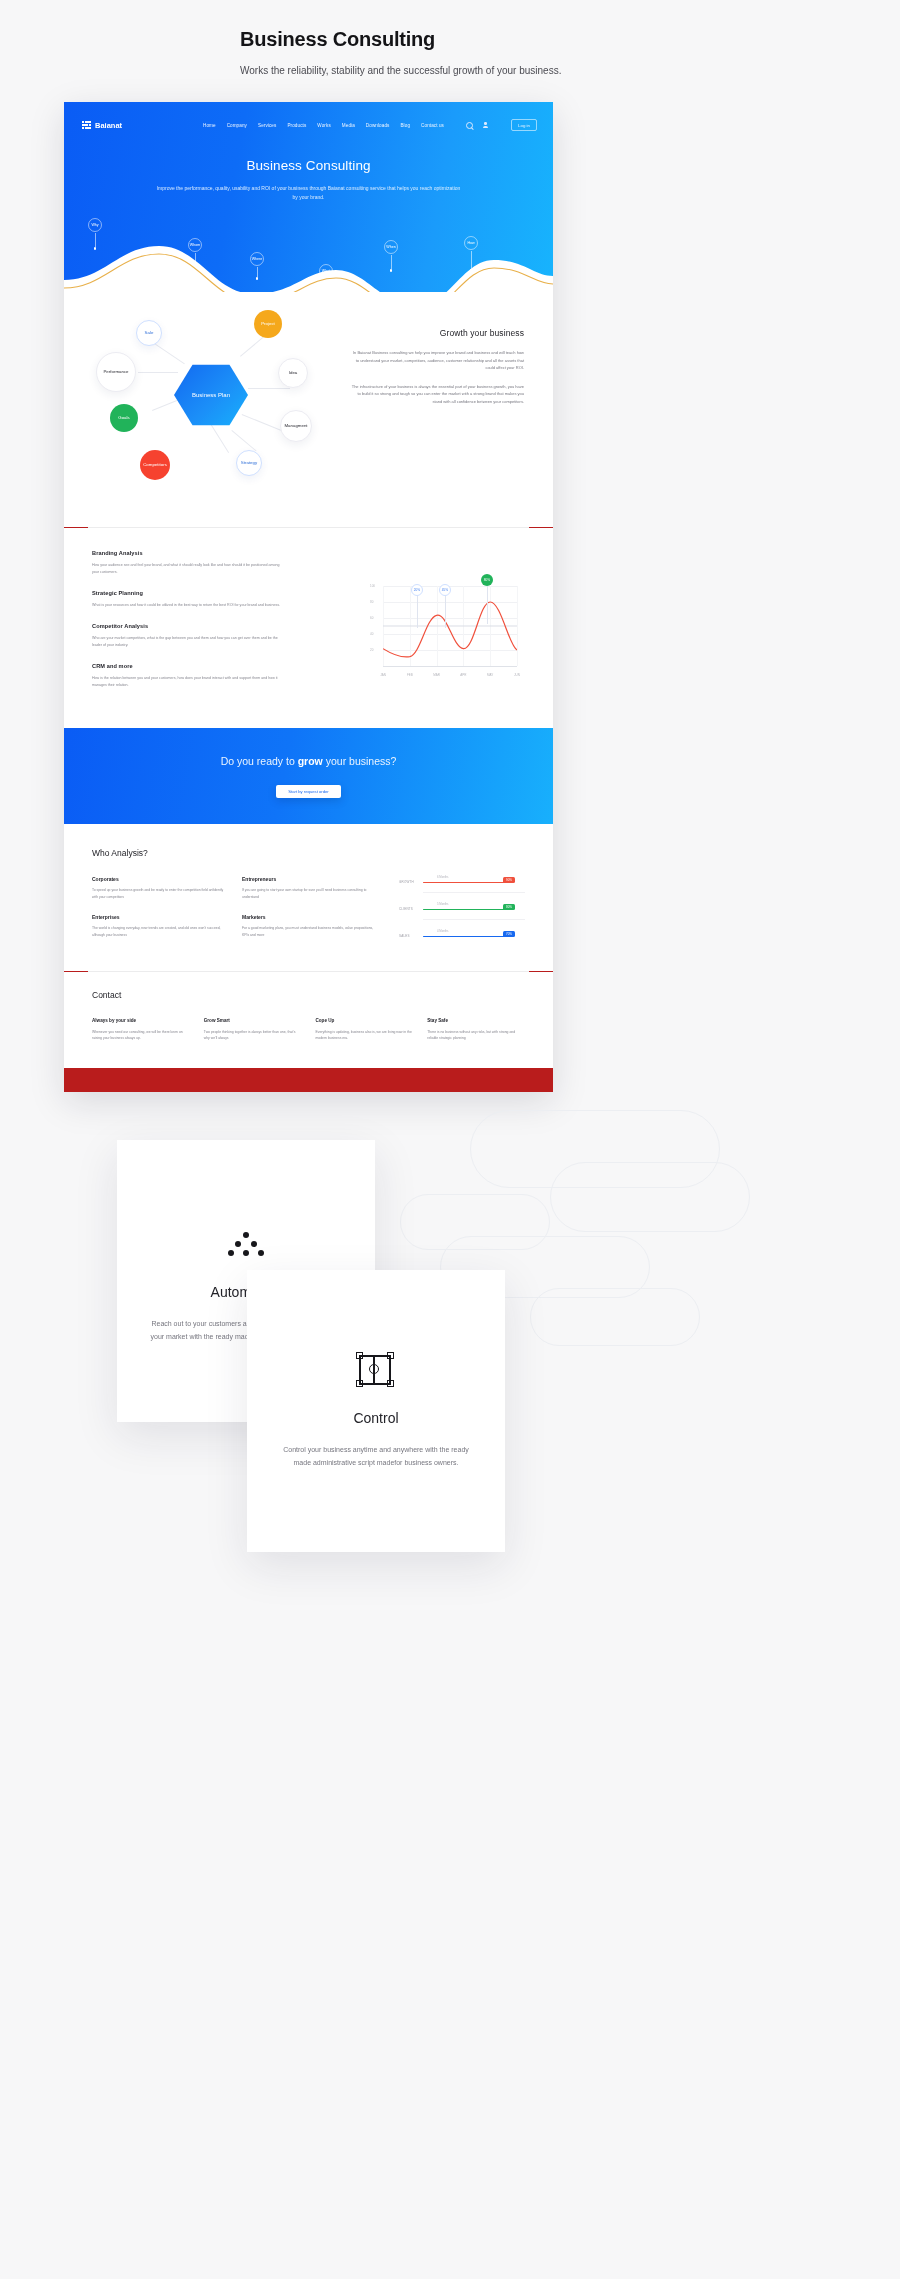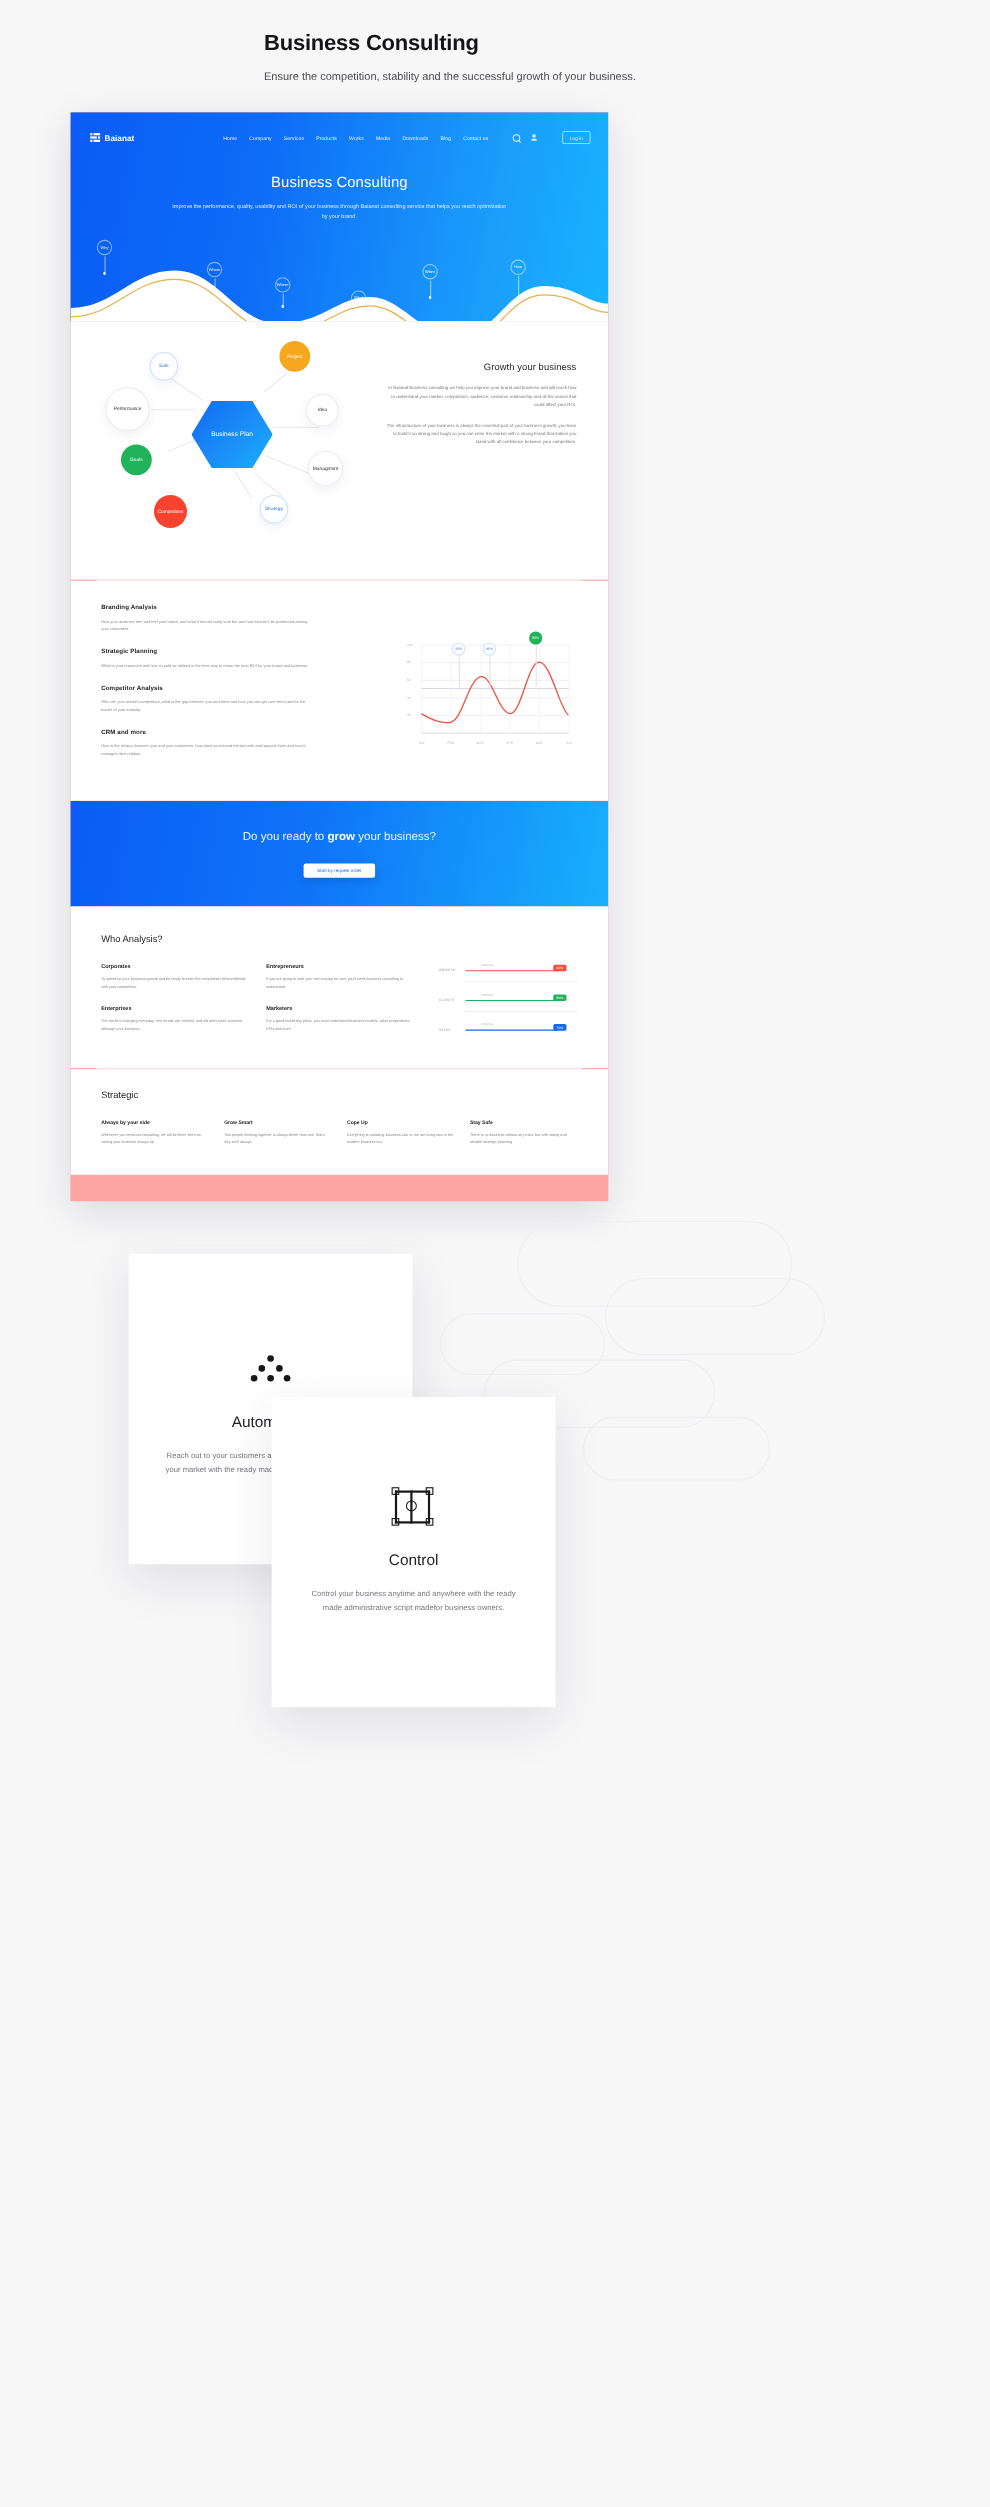--- a/index.html
+++ b/index.html
@@ -17,21 +17,21 @@
   
   .page-head { padding: 28px 0 0 240px; }
   .page-title { font-size: 20px; font-weight: 700; letter-spacing: -0.2px; color: #141417; }
   .page-sub { font-size: 10px; color: #4b4b52; margin-top: 14px; }
 
   
   .mock {
     position: absolute;
     left: 64px; top: 102px;
     width: 489px; height: 990px;
-    background: #fca5a5;
+    background: #b91c1c;
     box-shadow: 0 10px 34px rgba(20,25,50,.13);
     overflow: hidden;
   }
 
   
   .hero {
     position: relative;
     height: 190px;
     background: linear-gradient(100deg,#0a5cf5 0%,#0d6cf7 35%,#1a9bfb 75%,#17b4fd 100%);
     overflow: hidden;
@@ -172,21 +172,21 @@
   .dots-ico i { position: absolute; width: 6px; height: 6px; border-radius: 50%; background: #17171b; }
   .net-ico { width: 40px; height: 36px; margin: 0 auto; position: relative; }
   .net-ico i { position: absolute; background: #17171b; }
   .net-ico b { position: absolute; border: 1.6px solid #17171b; }
 </style>
 </head>
 <body>
 
 <div class="page-head">
   <div class="page-title">Business Consulting</div>
-  <div class="page-sub">Ensure the competition, stability and the successful growth of your business.</div>
+  <div class="page-sub">Works the reliability, stability and the successful growth of your business.</div>
 </div>
 
 <div class="mock">
 
   <div class="hero">
 
     <div class="nav">
       <div class="brand">
         <span class="brand-mark">
             <i></i>
@@ -449,21 +449,21 @@
           <div class="bar-line" style="background:#1769f0; right:18px;"></div>
           <span class="bar-cap" style="background:#1769f0;">70%</span>
         </div>
       </div>
     </div>
   </div>
 
   <div class="hr"></div>
 
   <div class="features">
-    <div class="sec-h">Strategic</div>
+    <div class="sec-h">Contact</div>
     <div class="feat-grid">
       <div class="feat">
         <h4>Always by your side</h4>
         <p>Whenever you need our consulting, we will be there keen on raising your business always up.</p>
       </div>
       <div class="feat">
         <h4>Grow Smart</h4>
         <p>Two people thinking together is always better than one, that's why we'll always</p>
       </div>
       <div class="feat">

